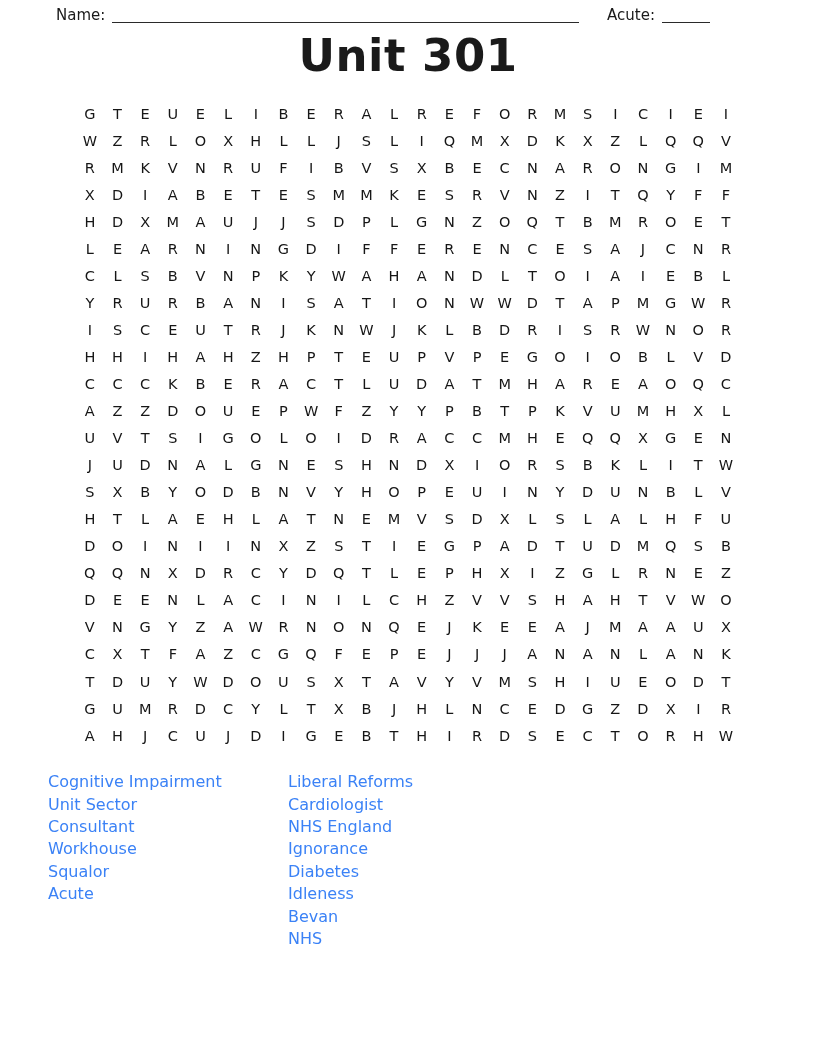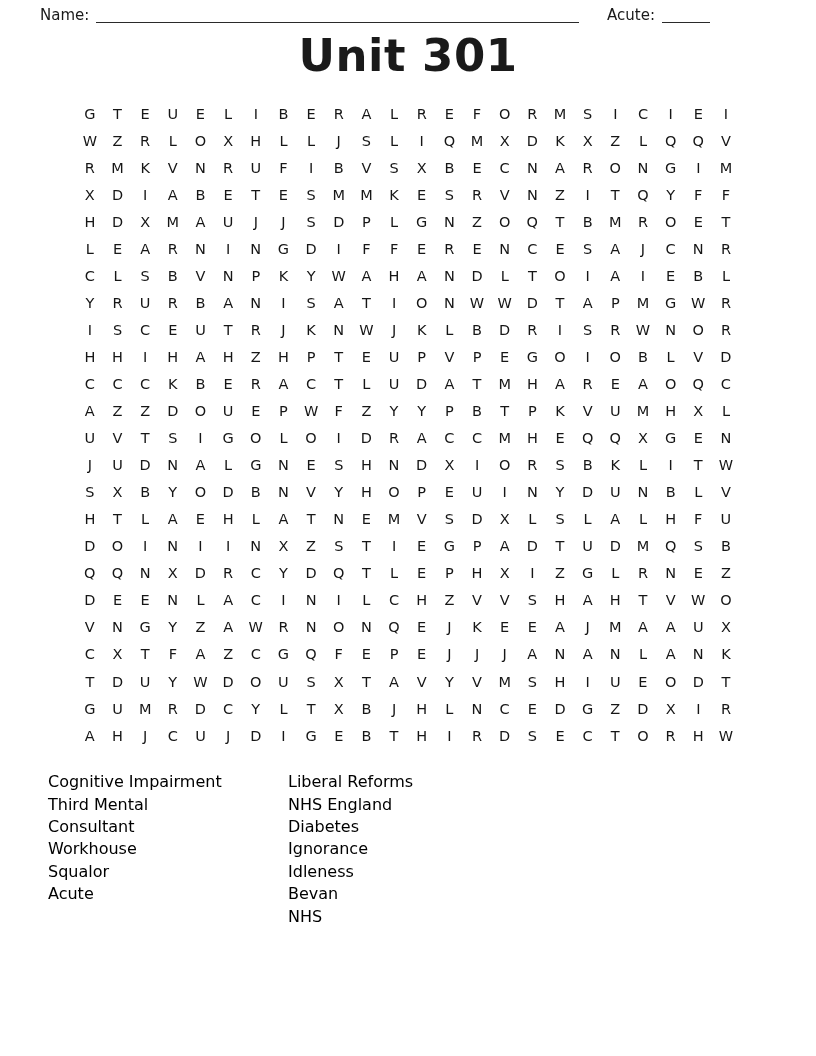--- a/index.html
+++ b/index.html
@@ -8,21 +8,21 @@
     width: 816px;
     height: 1056px;
     margin: 0 auto;
     font-family: "DejaVu Sans", "Liberation Sans", sans-serif;
     color: #1a1a1a;
     overflow: hidden;
   }
   .header-row {
     display: flex;
     align-items: flex-end;
-    padding: 6px 106px 0 40px;
+    padding: 6px 106px 0 56px;
     font-size: 15px;
   }
   .field-label { white-space: nowrap; line-height: 1.1; }
   .fill-line {
     border-bottom: 1.5px solid #2a2a2a;
     height: 17px;
   }
   .name-line { flex: 1; margin-left: 7px; margin-right: 28px; }
   .date-line { width: 48px; margin-left: 7px; }
   .page-title {
@@ -50,21 +50,21 @@
   }
   .word-list {
     display: flex;
     margin-top: 22px;
     padding-left: 48px;
   }
   .word-col { width: 240px; }
   .word-item {
     font-size: 16px;
     line-height: 22.4px;
-    color: #000000;
+    color: #3b82f6;
     white-space: nowrap;
   }
 </style>
 </head>
 <body>
 
 <div class="header-row">
   <span class="field-label">Name:</span>
   <span class="fill-line name-line"></span>
   <span class="field-label">Acute:</span>
@@ -648,28 +648,29 @@
     <div class="grid-cell">T</div>
     <div class="grid-cell">O</div>
     <div class="grid-cell">R</div>
     <div class="grid-cell">H</div>
     <div class="grid-cell">W</div>
   </div>
 
 <div class="word-list">
   <div class="word-col">
       <div class="word-item">Cognitive Impairment</div>
-      <div class="word-item">Third Mental</div>
+      <div class="word-item">Unit Sector</div>
       <div class="word-item">Consultant</div>
       <div class="word-item">Workhouse</div>
       <div class="word-item">Squalor</div>
       <div class="word-item">Acute</div>
     </div>
   <div class="word-col">
       <div class="word-item">Liberal Reforms</div>
+      <div class="word-item">Cardiologist</div>
       <div class="word-item">NHS England</div>
+      <div class="word-item">Ignorance</div>
       <div class="word-item">Diabetes</div>
-      <div class="word-item">Ignorance</div>
       <div class="word-item">Idleness</div>
       <div class="word-item">Bevan</div>
       <div class="word-item">NHS</div>
     </div>
 </div>
 
 </body></html>

